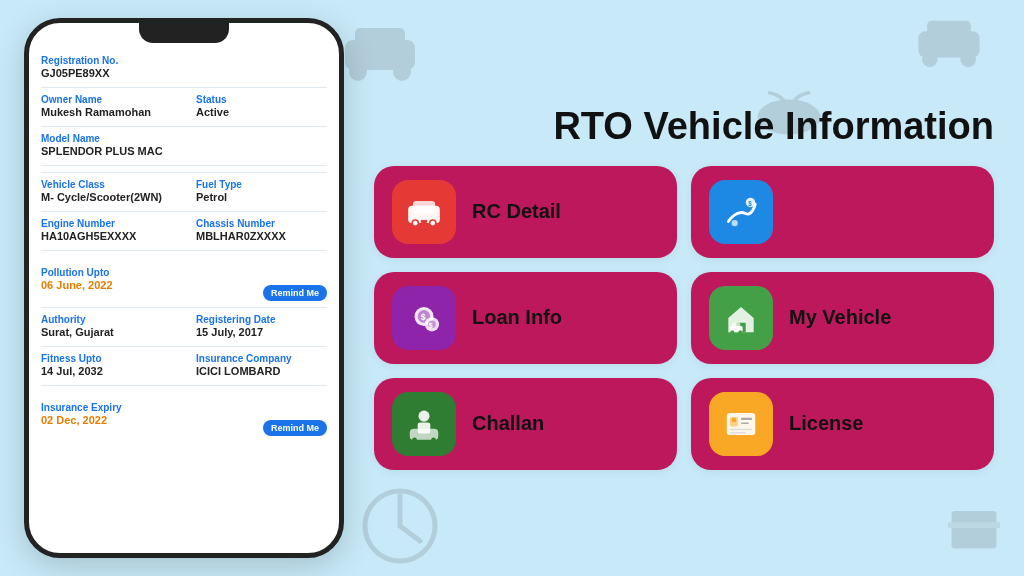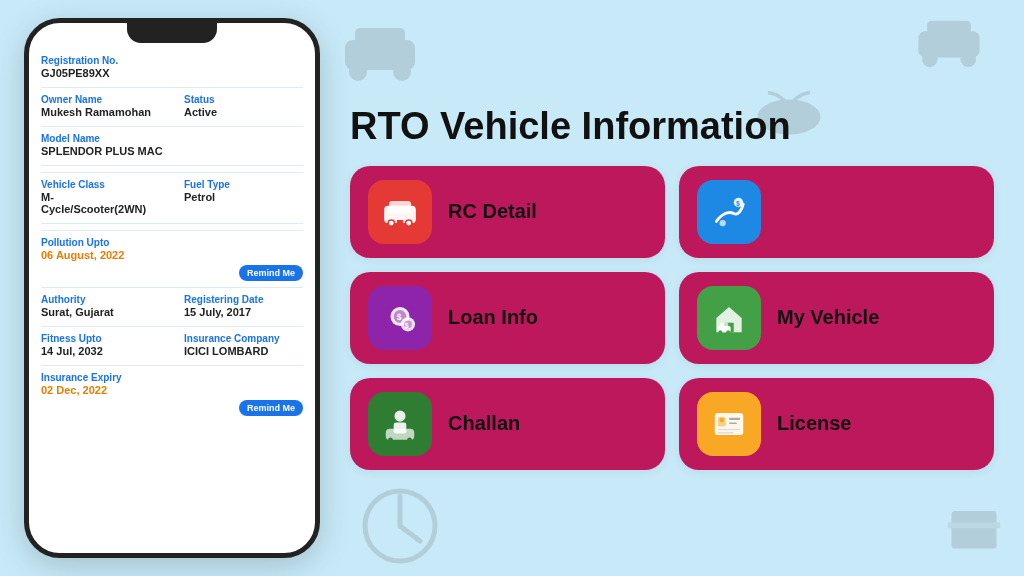--- a/index.html
+++ b/index.html
@@ -26,21 +26,21 @@
     }
 
     
     .phone-wrapper {
       position: relative;
       z-index: 2;
       margin-left: 24px;
       flex-shrink: 0;
     }
     .phone {
-      width: 296px;
+      width: 320px;
       height: 540px;
       background: #fff;
       border-radius: 36px;
       border: 5px solid #222;
       box-shadow: 0 8px 32px rgba(0,0,0,0.18);
       overflow: hidden;
       display: flex;
       flex-direction: column;
     }
     .phone-notch {
@@ -97,40 +97,41 @@
       font-size: 9px;
       font-weight: 700;
       border: none;
       border-radius: 10px;
       padding: 3px 8px;
       cursor: pointer;
       margin-top: 28px;
     }
     .remind-row {
       display: flex;
-      align-items: flex-start;
+      align-items: center;
       justify-content: space-between;
       gap: 8px;
     }
 
     
     .right-panel {
       flex: 1;
       display: flex;
       flex-direction: column;
       padding: 20px 30px 20px 30px;
       position: relative;
       z-index: 2;
     }
     .page-title {
       font-size: 38px;
       font-weight: 900;
       color: #111;
       margin-bottom: 18px;
       line-height: 1.1;
+      text-align: right;
     }
     .cards-grid {
       display: grid;
       grid-template-columns: 1fr 1fr;
       gap: 14px;
     }
     .card {
       background: #be185d;
       border-radius: 20px;
       display: flex;
@@ -234,26 +235,36 @@
           <div class="field-label">Vehicle Class</div>
           <div class="field-value">M- Cycle/Scooter(2WN)</div>
         </div>
         <div class="field-group">
           <div class="field-label">Fuel Type</div>
           <div class="field-value">Petrol</div>
         </div>
       </div>
       <div class="divider"></div>
 
+      <div class="field-row">
+        <div class="field-group">
+          <div class="field-label">Engine Number</div>
+          <div class="field-value">HA10AGH5EXXXX</div>
+        </div>
+        <div class="field-group">
+          <div class="field-label">Chassis Number</div>
+          <div class="field-value">MBLHAR0ZXXXX</div>
+        </div>
+      </div>
       <div class="divider"></div>
 
       <div class="remind-row">
         <div class="field-group" style="margin-bottom:0">
           <div class="field-label">Pollution Upto</div>
-          <div class="field-value orange">06 August, 2022</div>
+          <div class="field-value orange">06 June, 2022</div>
         </div>
         <button class="remind-btn">Remind Me</button>
       </div>
       <div class="divider"></div>
 
       <div class="field-row">
         <div class="field-group">
           <div class="field-label">Authority</div>
           <div class="field-value">Surat, Gujarat</div>
         </div>

